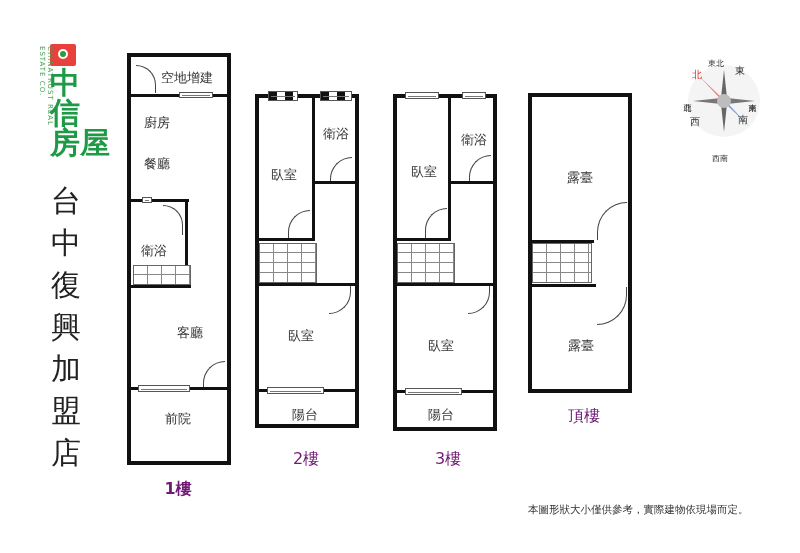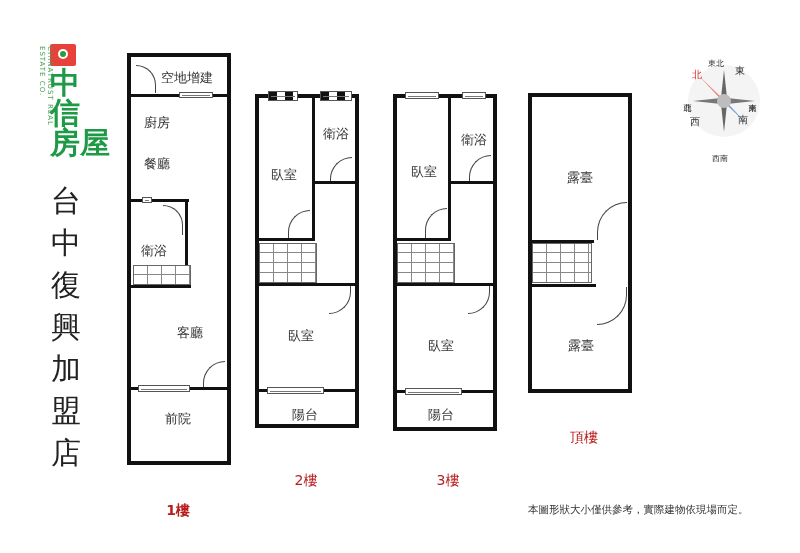--- a/index.html
+++ b/index.html
@@ -1,21 +1,21 @@
 <!DOCTYPE html>
 <html><head>
 <meta charset="utf-8">
 <style>
   html, body { margin: 0; padding: 0; background: #ffffff; }
   body { width: 800px; height: 553px; position: relative; overflow: hidden;
          font-family: "DejaVu Sans", "Liberation Sans", sans-serif; color: #333; }
   .abs { position: absolute; }
   .wall { position: absolute; background: #111; }
   .room-label { position: absolute; font-size: 13px; color: #333; white-space: nowrap; transform: translate(-50%, -50%); }
-  .floor-label { position: absolute; font-size: 14px; color: #b91c1c; transform: translateX(-50%); margin-top: 23px; }
+  .floor-label { position: absolute; font-size: 16px; color: #701a75; transform: translateX(-50%); }
   .window { position: absolute; background: #fff; border: 1px solid #555; box-sizing: border-box; }
   .window::after { content: ""; position: absolute; left: 2px; right: 2px; top: 50%; height: 1px; background: #777; }
   .door { position: absolute; border: 1px solid #444; box-sizing: border-box; }
   .stairs { position: absolute; box-sizing: border-box; border: 1px solid #666;
             background-image:
               repeating-linear-gradient(90deg, transparent 0 13px, #888 13px 14px),
               repeating-linear-gradient(0deg, transparent 0 9px, #888 9px 10px); }
   .logo-vert { position: absolute; font-size: 7px; color: #4aa055; letter-spacing: 1px;
                writing-mode: vertical-rl; }
   .logo-char { position: absolute; font-size: 30px; font-weight: bold; color: #1e9a46; line-height: 30px; }

